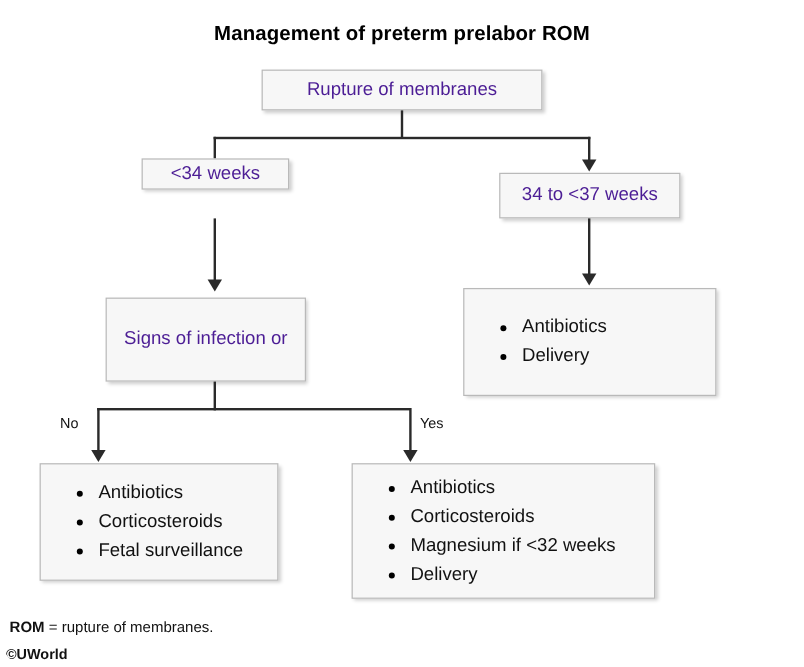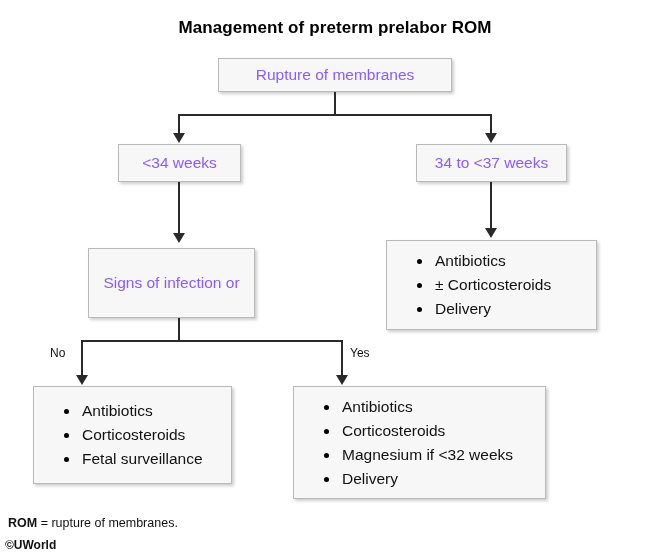--- a/index.html
+++ b/index.html
@@ -41,21 +41,21 @@
     border: 1px solid #b9b9b9;
     box-shadow: 2px 2px 3px rgba(0,0,0,0.20);
     display: flex;
     align-items: center;
     justify-content: center;
   }
   .box .boxtext {
     font-size: 15.5px;
     line-height: 20px;
     text-align: center;
-    color: #8b5cf6;
+    color: #4c1d95;
     padding: 0 6px;
   }
 
   .box.bullets {
     justify-content: flex-start;
   }
   .bullet-list {
     list-style: none;
     margin: 0;
     padding: 0 0 0 26px;
@@ -140,38 +140,37 @@
   <div class="vline" style="left:334px; top:92px; height:23px;"></div>
 
   <div class="hline" style="left:178px; top:114px; width:314px;"></div>
 
   <div class="vline" style="left:178px; top:114px; height:20px;"></div>
   <div class="arrowhead" style="left:173px; top:133px;"></div>
 
   <div class="vline" style="left:490px; top:114px; height:20px;"></div>
   <div class="arrowhead" style="left:485px; top:133px;"></div>
 
-  <div class="box" style="left:118px; top:144px; width:123px; height:38px;">
+  <div class="box" style="left:118px; top:132px; width:123px; height:26px;">
     <span class="boxtext">&lt;34 weeks</span>
   </div>
 
   <div class="box" style="left:416px; top:144px; width:151px; height:38px;">
     <span class="boxtext">34 to &lt;37 weeks</span>
   </div>
 
   <div class="vline" style="left:178px; top:182px; height:52px;"></div>
   <div class="arrowhead" style="left:173px; top:233px;"></div>
 
   <div class="vline" style="left:490px; top:182px; height:47px;"></div>
   <div class="arrowhead" style="left:485px; top:228px;"></div>
 
   <div class="box bullets" style="left:386px; top:240px; width:211px; height:90px;">
     <ul class="bullet-list">
       <li>Antibiotics</li>
-      <li>± Corticosteroids</li>
       <li>Delivery</li>
     </ul>
   </div>
 
   <div class="box" style="left:88px; top:248px; width:167px; height:70px;">
     <span class="boxtext">
       <span>Signs of infection or</span><br>
     </span>
   </div>
 

